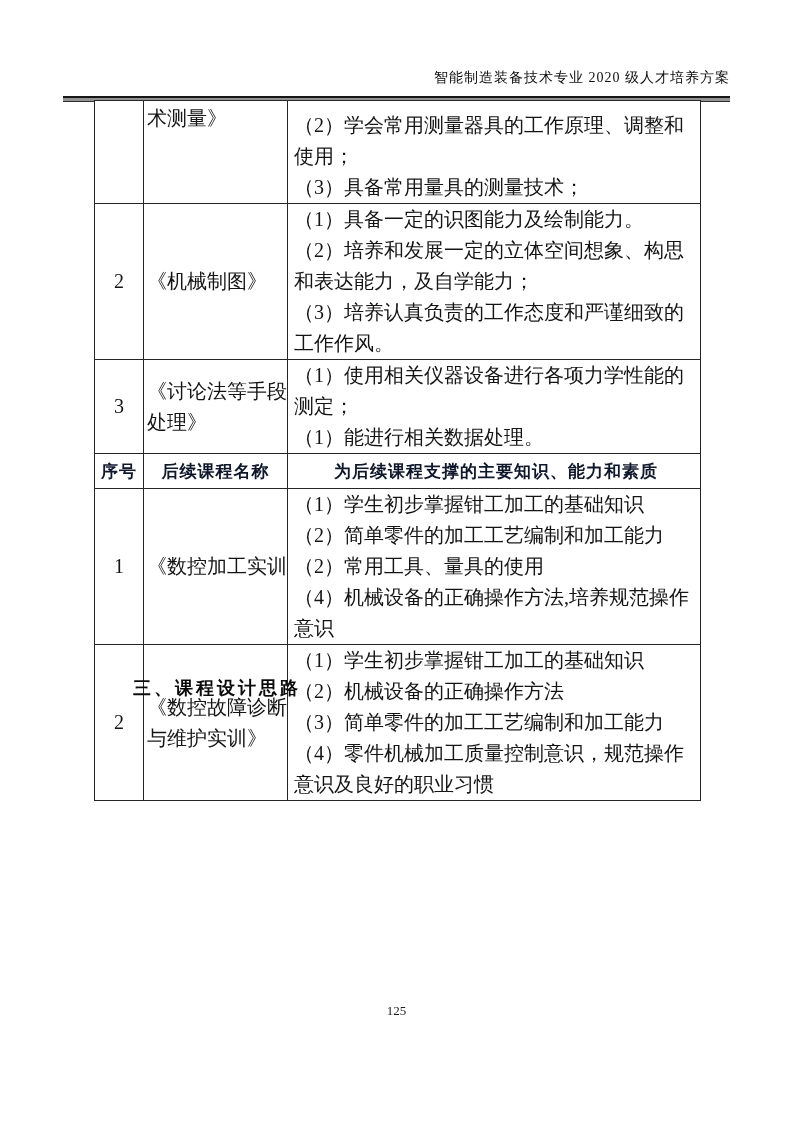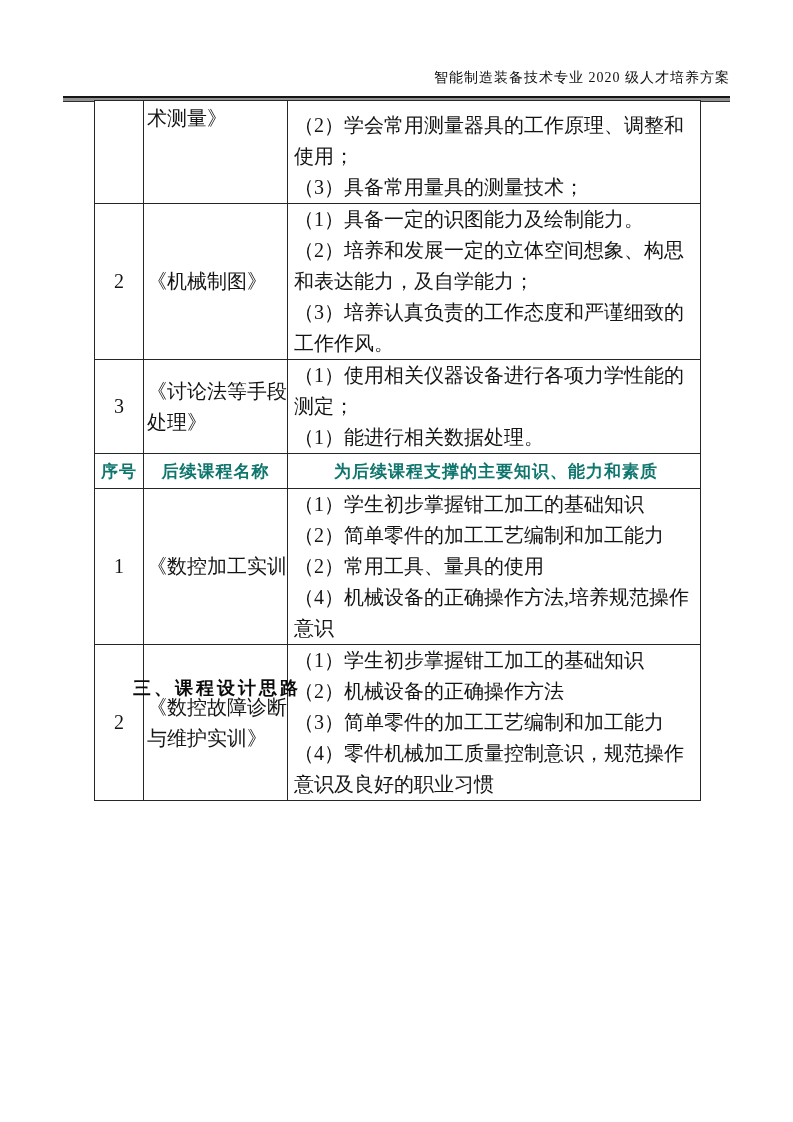--- a/index.html
+++ b/index.html
@@ -31,21 +31,21 @@
   .point-line{line-height:31px;text-align:left;}
   tbody.continued tr:nth-child(1){height:65px;}
   tbody.continued tr:nth-child(2){height:125px;}
   tbody.continued tr:nth-child(3){height:63px;}
   tbody.continued tr:nth-child(1) td{vertical-align:top;}
   tbody.continued tr:nth-child(1) td.c2 .course-name-line{padding-top:2px;}
   tbody.continued tr:nth-child(1) td.c3{padding-top:9px;}
   tr.header-row{height:35px;}
   tr.header-row td{
     font-weight:bold;text-align:center;font-size:17px;letter-spacing:1px;
-    font-family:"Liberation Sans","DejaVu Sans",sans-serif;color:#0f766e;
+    font-family:"Liberation Sans","DejaVu Sans",sans-serif;color:#0f172a;
   }
   tbody.following tr:nth-child(1){height:124px;}
   tbody.following tr:nth-child(2){height:154px;}
   
   .section-heading{
     position:absolute;left:95px;top:676px;padding-left:38px;
     font-size:18px;font-weight:bold;letter-spacing:3px;color:#0b0b0b;
     font-family:"Liberation Sans","DejaVu Sans",sans-serif;
   }
   .section-body{
@@ -138,14 +138,15 @@
             <div class="point-line">（3）简单零件的加工工艺编制和加工能力</div>
             <div class="point-line">（4）零件机械加工质量控制意识，规范操作意识及良好的职业习惯</div>
           </td>
         </tr>
       </tbody>
   </table>
 
   <div class="section-heading">三、课程设计思路</div>
 
 
+  <div class="page-number">125</div>
 
 </div>
 
 </body></html>

